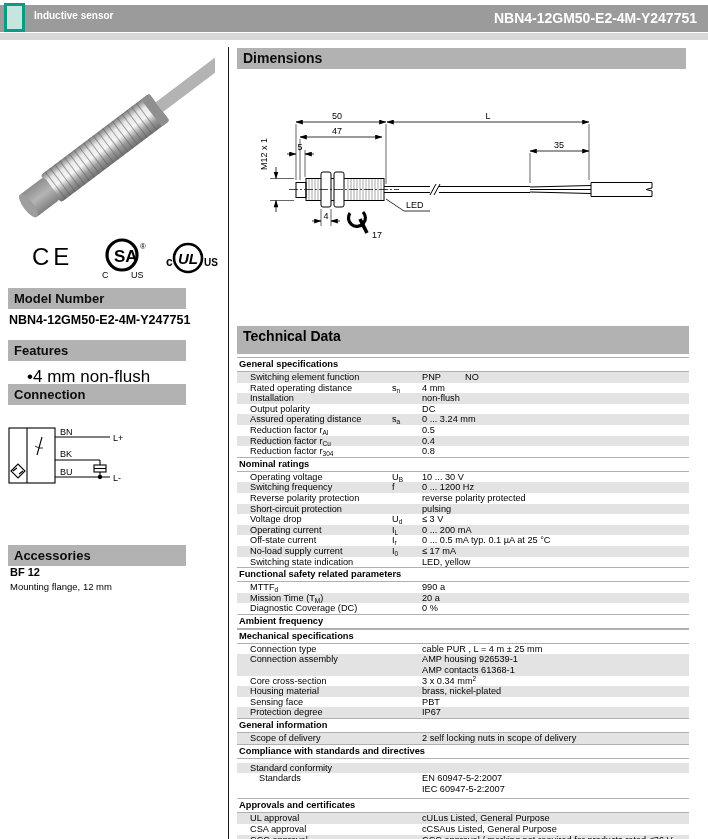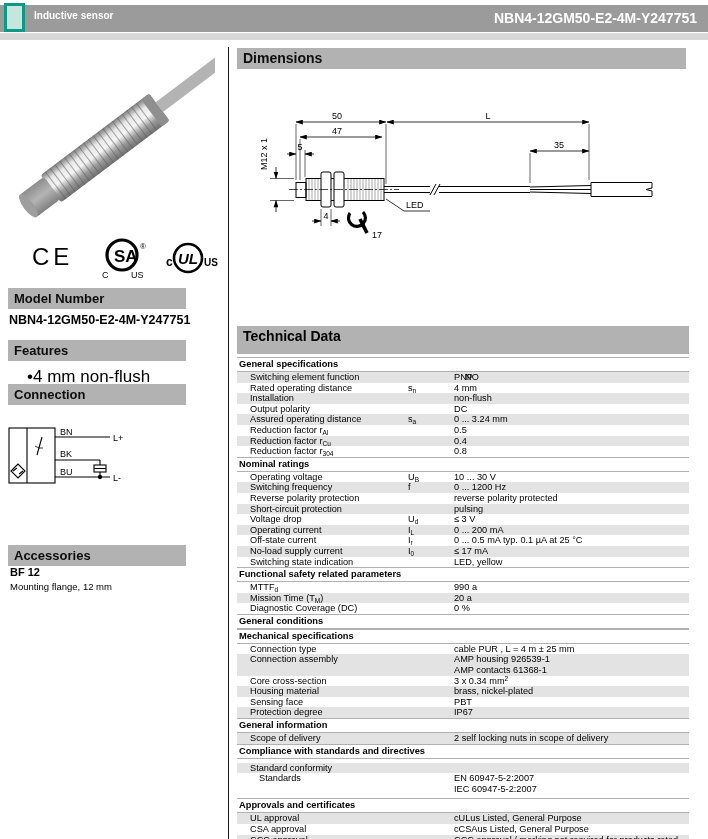--- a/index.html
+++ b/index.html
@@ -36,21 +36,21 @@
   .dimsvg{position:absolute;left:234px;top:107px;width:466px;height:145px;}
   .dimsvg text{font-family:"Liberation Sans","DejaVu Sans",sans-serif;font-size:9px;fill:#000;}
   .dimsvg .vert{font-size:9px;}
 
   
   .tech{position:absolute;left:237px;top:326px;width:452px;}
   .tech .secbar-td{background:#b2b2b2;font-weight:bold;font-size:14px;line-height:21px;height:28px;padding-left:6px;margin-bottom:3px;}
   .spec-section-header{font-weight:bold;font-size:9.3px;line-height:11px;padding:1px 0 1px 2px;
     border-top:1px solid #b0b0b0;border-bottom:1px solid #b0b0b0;}
   .spec-row{display:grid;grid-template-columns:155px 30px 1fr;font-size:9.2px;line-height:10.6px;
-    min-height:10.6px;position:relative;align-items:start;gap:16px;}
+    min-height:10.6px;position:relative;align-items:start;}
   .spec-row.shaded{background:#e3e3e3;}
   .spec-row .lab{padding-left:13px;}
   .spec-row.indent2 .lab{padding-left:22px;}
   .spec-row .val{white-space:pre-line;}
   .spec-row .val2{position:absolute;left:228px;top:0;}
   .pre-gap{margin-top:4px;}
   sub{font-size:6.5px;vertical-align:-2px;line-height:0;}
   sup{font-size:6.5px;vertical-align:3px;line-height:0;}
 
   
@@ -366,21 +366,21 @@
       <div class="spec-row shaded">
         <div class="lab">Mission Time (T<sub>M</sub>)</div>
         <div class="sym"></div>
         <div class="val">20 a</div>
       </div>
       <div class="spec-row">
         <div class="lab">Diagnostic Coverage (DC)</div>
         <div class="sym"></div>
         <div class="val">0 %</div>
       </div>
-      <div class="spec-section-header">General conditions</div>
+      <div class="spec-section-header">Ambient frequency</div>
       <div class="spec-section-header">Mechanical specifications</div>
       <div class="spec-row">
         <div class="lab">Connection type</div>
         <div class="sym"></div>
         <div class="val">cable PUR , L = 4 m ± 25 mm</div>
       </div>
       <div class="spec-row shaded">
         <div class="lab">Connection assembly</div>
         <div class="sym"></div>
         <div class="val">AMP housing 926539-1

